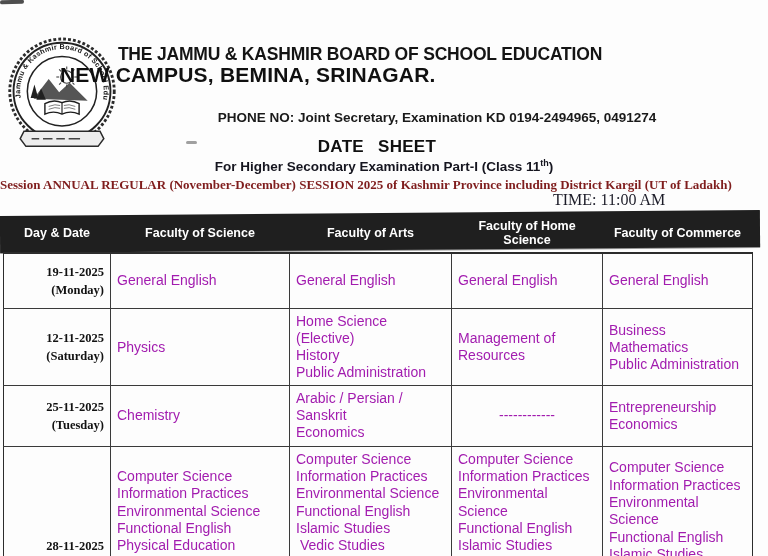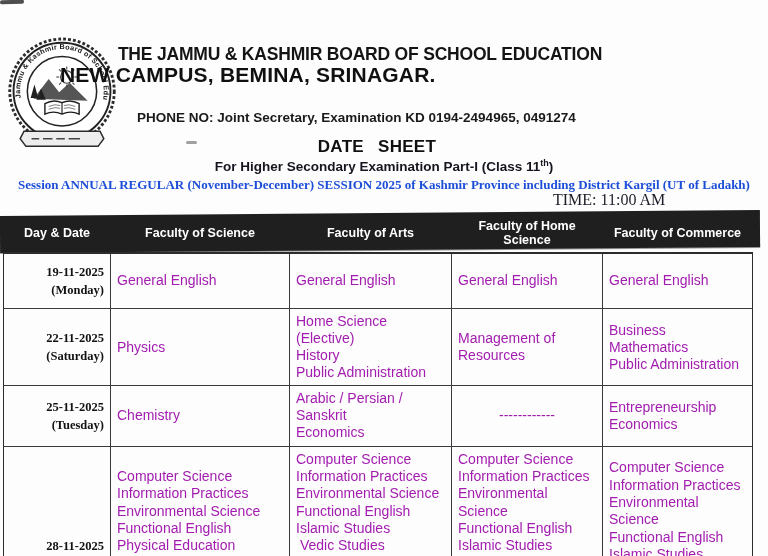--- a/index.html
+++ b/index.html
@@ -23,39 +23,39 @@
     text-align:center;font-weight:bold;font-size:17.5px;letter-spacing:-0.2px;
     white-space:nowrap;color:#141414;
   }
   .campus-line{
     position:absolute;left:60px;top:63px;width:600px;
     text-align:left;font-weight:bold;font-size:21px;letter-spacing:0.2px;
     white-space:nowrap;color:#101010;
   }
   .phone-line{
     position:absolute;left:137px;top:110px;width:600px;
-    text-align:left;font-weight:bold;font-size:13.5px;
+    text-align:center;font-weight:bold;font-size:13.5px;
     white-space:nowrap;color:#1a1a1a;
   }
   
   .ds-title{
     position:absolute;left:0;top:137px;width:754px;
     text-align:center;font-weight:bold;font-size:17px;word-spacing:9px;
     letter-spacing:0.3px;color:#101010;
   }
   .subtitle{
     position:absolute;left:0;top:159px;width:768px;
     text-align:center;font-family:Liberation Sans, sans-serif;
     font-weight:bold;font-size:13.5px;color:#15151f;white-space:nowrap;
   }
   .subtitle sup{font-size:9px;vertical-align:super;line-height:0;}
   .session-line{
-    position:absolute;left:0;top:177px;width:768px;
+    position:absolute;left:0;top:177px;width:684px;
     text-align:center;font-family:"Liberation Serif",serif;
-    font-weight:bold;font-size:13px;color:#1d4ed8;white-space:nowrap;
+    font-weight:bold;font-size:13px;color:#7f1d1d;white-space:nowrap;
   }
   .time-line{
     position:absolute;left:553px;top:191px;width:160px;
     font-family:"Liberation Serif",serif;font-size:16px;color:#1c1c28;
     white-space:nowrap;
   }
   
   .band{
     position:absolute;left:0px;top:213px;width:760px;height:37px;
     background:#1f1f1f;transform:rotate(-0.45deg);
@@ -175,21 +175,21 @@
           <span>19-11-2025</span>
           <span>(Monday)</span>
         </td>
         <td class="subjects">General English</td>
         <td class="subjects">General English</td>
         <td class="subjects">General English</td>
         <td class="subjects">General English</td>
       </tr>
       <tr class="r2">
         <td class="date-cell">
-          <span>22-11-2025</span>
+          <span>12-11-2025</span>
           <span>(Saturday)</span>
         </td>
         <td class="subjects">Physics</td>
         <td class="subjects">Home Science (Elective)
 History
 Public Administration</td>
         <td class="subjects">Management of Resources</td>
         <td class="subjects">Business Mathematics
 Public Administration</td>
       </tr>

